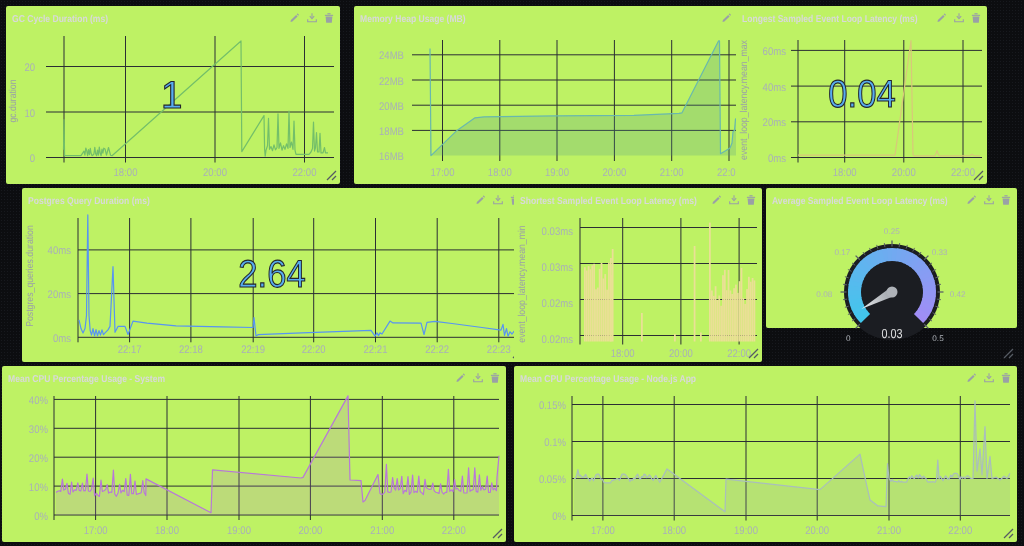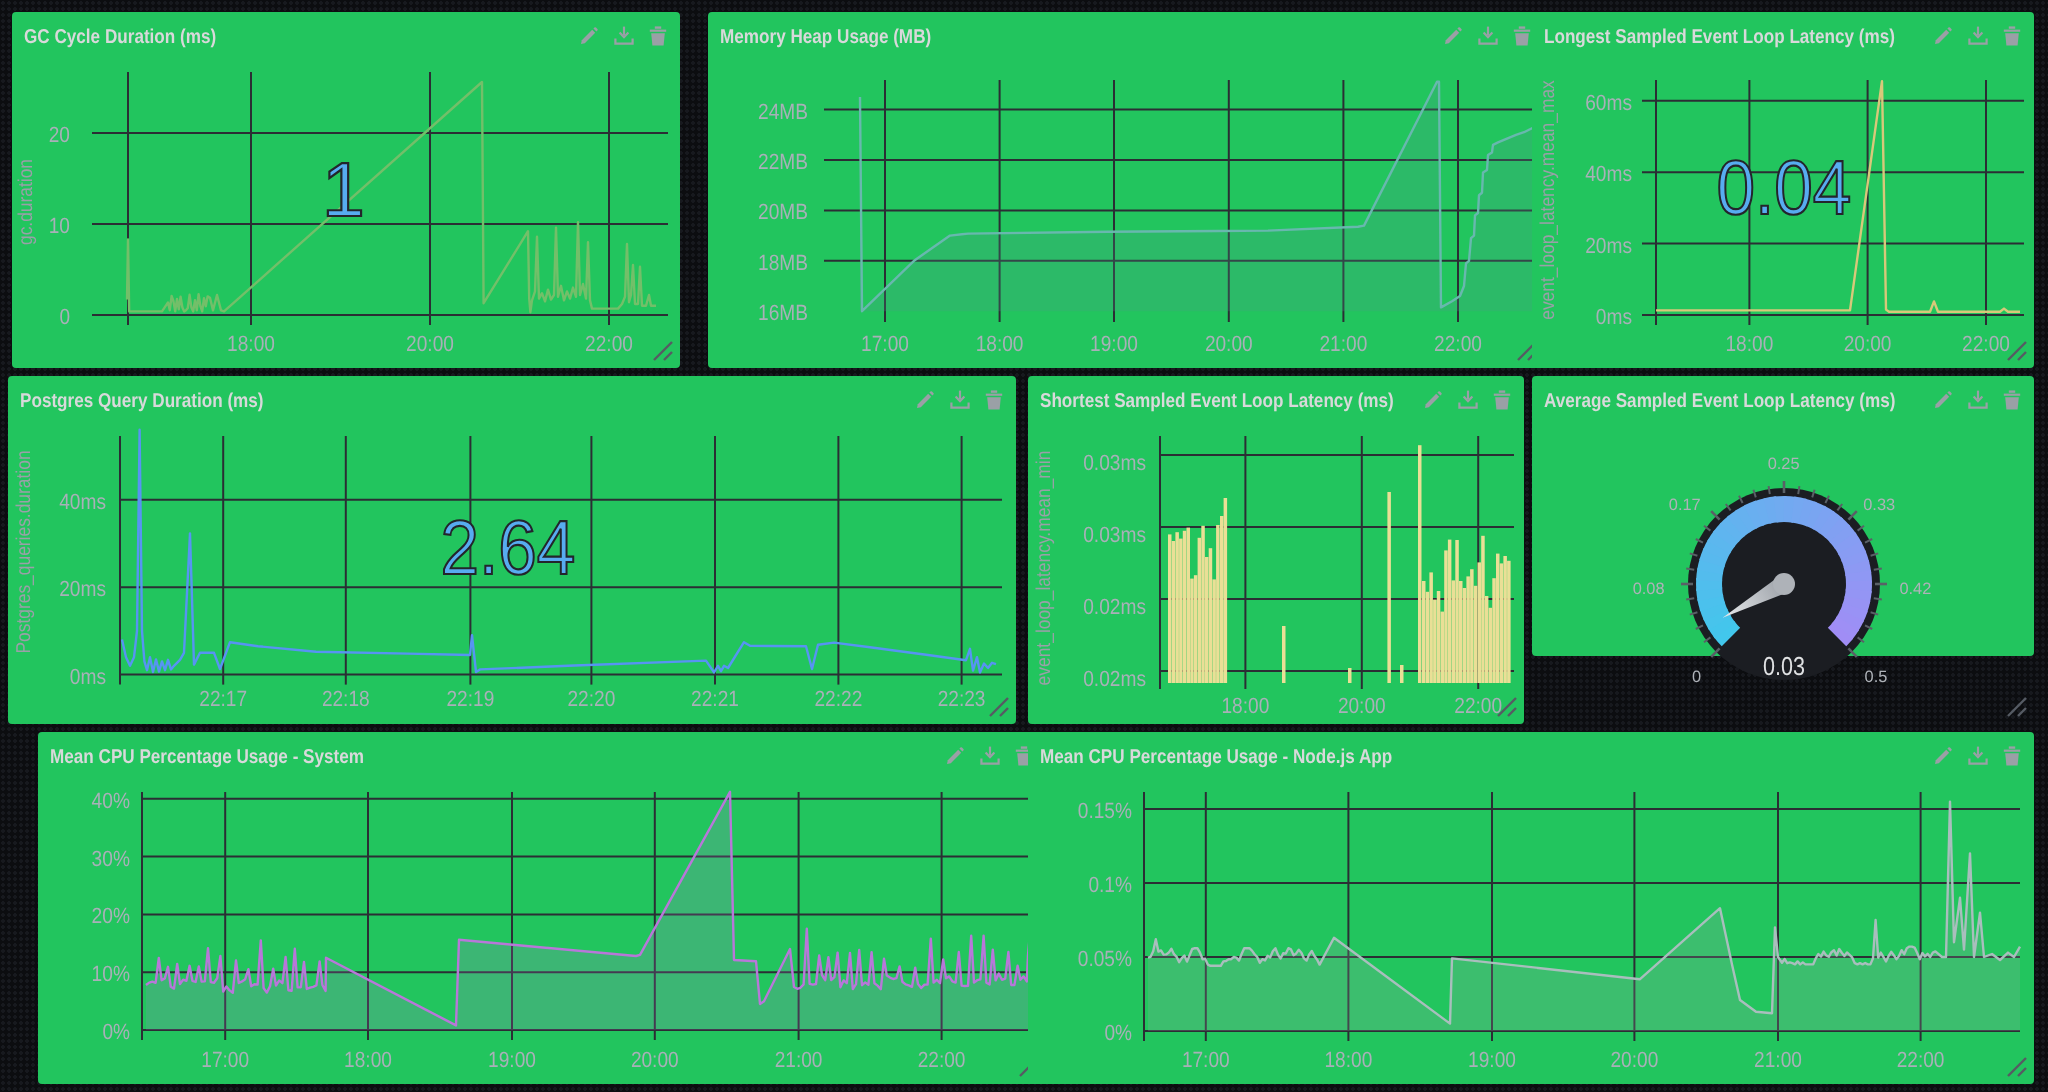--- a/index.html
+++ b/index.html
@@ -1,16 +1,16 @@
 <!DOCTYPE html>
 <html><head><meta charset="utf-8"><style>
 * { margin:0; padding:0; box-sizing:border-box; }
 html,body { width:1024px; height:546px; overflow:hidden; }
 body { background-color:#0c0d10; background-image: radial-gradient(circle, #17191e 0.8px, transparent 0.9px); background-size:3px 3px; font-family:"Liberation Sans", sans-serif; }
-.panel { position:absolute; background:#22c55e; border-radius:2px; }
+.panel { position:absolute; background:#bef264; border-radius:2px; }
 .panel svg { position:absolute; left:0; top:0; transform: translateZ(0); }
 </style></head>
 <body>
 <div class="panel" style="left:6px;top:6px;width:334px;height:178px">
 <svg width="334" height="178" viewBox="0 0 334 178" font-family="Liberation Sans, sans-serif" text-rendering="geometricPrecision">
       <text x="6" y="15.5" font-size="10" font-weight="bold" fill="#d8d9da" textLength="96.1" lengthAdjust="spacingAndGlyphs">GC Cycle Duration (ms)</text>
       <g transform="translate(284.0,7.5)" fill="#9aa0a6">
 <path d="M0.9 6.6 L6.1 1.4 L7.6 2.9 L2.4 8.1 L0.5 8.5 Z"></path>
 <path d="M6.7 0.8 L7.2 0.3 Q7.6 -0.1 8 0.3 L8.7 1 Q9.1 1.4 8.7 1.8 L8.2 2.3 Z"></path>
 </g>
@@ -81,21 +81,21 @@
       <text x="88.5" y="169.5" text-anchor="middle" font-size="11" fill="#a9b0b8" textLength="23.9" lengthAdjust="spacingAndGlyphs">17:00</text>
       <text x="145.8" y="169.5" text-anchor="middle" font-size="11" fill="#a9b0b8" textLength="23.9" lengthAdjust="spacingAndGlyphs">18:00</text>
       <text x="203.0" y="169.5" text-anchor="middle" font-size="11" fill="#a9b0b8" textLength="23.9" lengthAdjust="spacingAndGlyphs">19:00</text>
       <text x="260.4" y="169.5" text-anchor="middle" font-size="11" fill="#a9b0b8" textLength="23.9" lengthAdjust="spacingAndGlyphs">20:00</text>
       <text x="317.7" y="169.5" text-anchor="middle" font-size="11" fill="#a9b0b8" textLength="23.9" lengthAdjust="spacingAndGlyphs">21:00</text>
       <text x="375.0" y="169.5" text-anchor="middle" font-size="11" fill="#a9b0b8" textLength="23.9" lengthAdjust="spacingAndGlyphs">22:00</text>
       <line x1="405" y1="174" x2="414" y2="165" stroke="#565b63" stroke-width="1.2"></line>
       <line x1="410" y1="174" x2="414" y2="170" stroke="#565b63" stroke-width="1.2"></line>
     </svg>
 </div>
-<div class="panel" style="left:766px;top:6px;width:251px;height:178px">
+<div class="panel" style="left:736px;top:6px;width:251px;height:178px">
 <svg width="251" height="178" viewBox="0 0 251 178" font-family="Liberation Sans, sans-serif" text-rendering="geometricPrecision">
       <text x="6" y="15.5" font-size="10" font-weight="bold" fill="#d8d9da" textLength="175.5" lengthAdjust="spacingAndGlyphs">Longest Sampled Event Loop Latency (ms)</text>
       <g transform="translate(201.0,7.5)" fill="#9aa0a6">
 <path d="M0.9 6.6 L6.1 1.4 L7.6 2.9 L2.4 8.1 L0.5 8.5 Z"></path>
 <path d="M6.7 0.8 L7.2 0.3 Q7.6 -0.1 8 0.3 L8.7 1 Q9.1 1.4 8.7 1.8 L8.2 2.3 Z"></path>
 </g>
       <g transform="translate(218,7)" stroke="#9aa0a6" fill="none" stroke-width="1.1">
 <path d="M5 0.3 L5 4.6"></path>
         <path d="M2.8 3.2 L5 5.6 L7.2 3.2"></path>
 <path d="M0.7 6.2 L0.7 8.8 L9.3 8.8 L9.3 6.2"></path>
@@ -120,21 +120,21 @@
       <text x="50" y="48.9" text-anchor="end" font-size="11" fill="#a9b0b8" textLength="23.4" lengthAdjust="spacingAndGlyphs">60ms</text>
       <text x="108.7" y="169.5" text-anchor="middle" font-size="11" fill="#a9b0b8" textLength="23.9" lengthAdjust="spacingAndGlyphs">18:00</text>
       <text x="167.8" y="169.5" text-anchor="middle" font-size="11" fill="#a9b0b8" textLength="23.9" lengthAdjust="spacingAndGlyphs">20:00</text>
       <text x="227.0" y="169.5" text-anchor="middle" font-size="11" fill="#a9b0b8" textLength="23.9" lengthAdjust="spacingAndGlyphs">22:00</text>
       <text x="11" y="94" text-anchor="middle" font-size="10" fill="#9aa0a8" textLength="119.8" lengthAdjust="spacingAndGlyphs" transform="rotate(-90 11 94)">event_loop_latency.mean_max</text>
       <text x="126" y="100.9" text-anchor="middle" font-size="38.5" fill="#57acf0" stroke="#23252b" stroke-width="1.1" textLength="67.4" lengthAdjust="spacingAndGlyphs">0.04</text>
       <line x1="238" y1="174" x2="247" y2="165" stroke="#565b63" stroke-width="1.2"></line>
       <line x1="243" y1="174" x2="247" y2="170" stroke="#565b63" stroke-width="1.2"></line>
     </svg>
 </div>
-<div class="panel" style="left:4px;top:188px;width:504px;height:174px">
+<div class="panel" style="left:22px;top:188px;width:504px;height:174px">
 <svg width="504" height="174" viewBox="0 0 504 174" font-family="Liberation Sans, sans-serif" text-rendering="geometricPrecision">
       <text x="6" y="15.5" font-size="10" font-weight="bold" fill="#d8d9da" textLength="121.8" lengthAdjust="spacingAndGlyphs">Postgres Query Duration (ms)</text>
       <g transform="translate(454.0,7.5)" fill="#9aa0a6">
 <path d="M0.9 6.6 L6.1 1.4 L7.6 2.9 L2.4 8.1 L0.5 8.5 Z"></path>
 <path d="M6.7 0.8 L7.2 0.3 Q7.6 -0.1 8 0.3 L8.7 1 Q9.1 1.4 8.7 1.8 L8.2 2.3 Z"></path>
 </g>
       <g transform="translate(471,7)" stroke="#9aa0a6" fill="none" stroke-width="1.1">
 <path d="M5 0.3 L5 4.6"></path>
         <path d="M2.8 3.2 L5 5.6 L7.2 3.2"></path>
 <path d="M0.7 6.2 L0.7 8.8 L9.3 8.8 L9.3 6.2"></path>
@@ -357,21 +357,21 @@
           <stop offset="1" stop-color="#9ca1a8"></stop>
         </linearGradient>
       </defs>
       <polygon points="95.3,120.9 128.2,108.0 123.8,100.0" fill="url(#ng)"></polygon>
       <circle cx="126.0" cy="104.0" r="5.5" fill="#aeb2b8"></circle>
       <text x="126.0" y="149.5" text-anchor="middle" font-size="13" fill="#dfe0e2" textLength="21" lengthAdjust="spacingAndGlyphs">0.03</text>
       <line x1="238" y1="170" x2="247" y2="161" stroke="#565b63" stroke-width="1.2"></line>
       <line x1="243" y1="170" x2="247" y2="166" stroke="#565b63" stroke-width="1.2"></line>
     </svg>
 </div>
-<div class="panel" style="left:19px;top:366px;width:504px;height:176px">
+<div class="panel" style="left:2px;top:366px;width:504px;height:176px">
 <svg width="504" height="176" viewBox="0 0 504 176" font-family="Liberation Sans, sans-serif" text-rendering="geometricPrecision">
       <text x="6" y="15.5" font-size="10" font-weight="bold" fill="#d8d9da" textLength="157.0" lengthAdjust="spacingAndGlyphs">Mean CPU Percentage Usage - System</text>
       <g transform="translate(454.0,7.5)" fill="#9aa0a6">
 <path d="M0.9 6.6 L6.1 1.4 L7.6 2.9 L2.4 8.1 L0.5 8.5 Z"></path>
 <path d="M6.7 0.8 L7.2 0.3 Q7.6 -0.1 8 0.3 L8.7 1 Q9.1 1.4 8.7 1.8 L8.2 2.3 Z"></path>
 </g>
       <g transform="translate(471,7)" stroke="#9aa0a6" fill="none" stroke-width="1.1">
 <path d="M5 0.3 L5 4.6"></path>
         <path d="M2.8 3.2 L5 5.6 L7.2 3.2"></path>
 <path d="M0.7 6.2 L0.7 8.8 L9.3 8.8 L9.3 6.2"></path>

